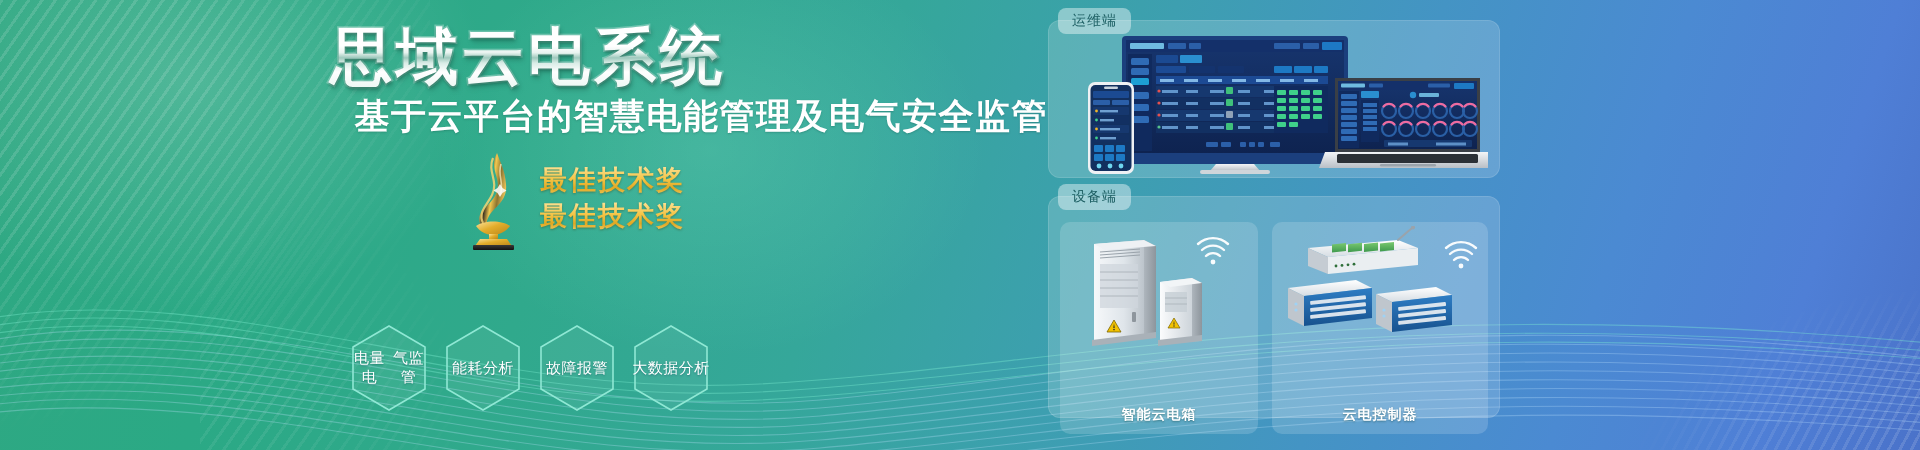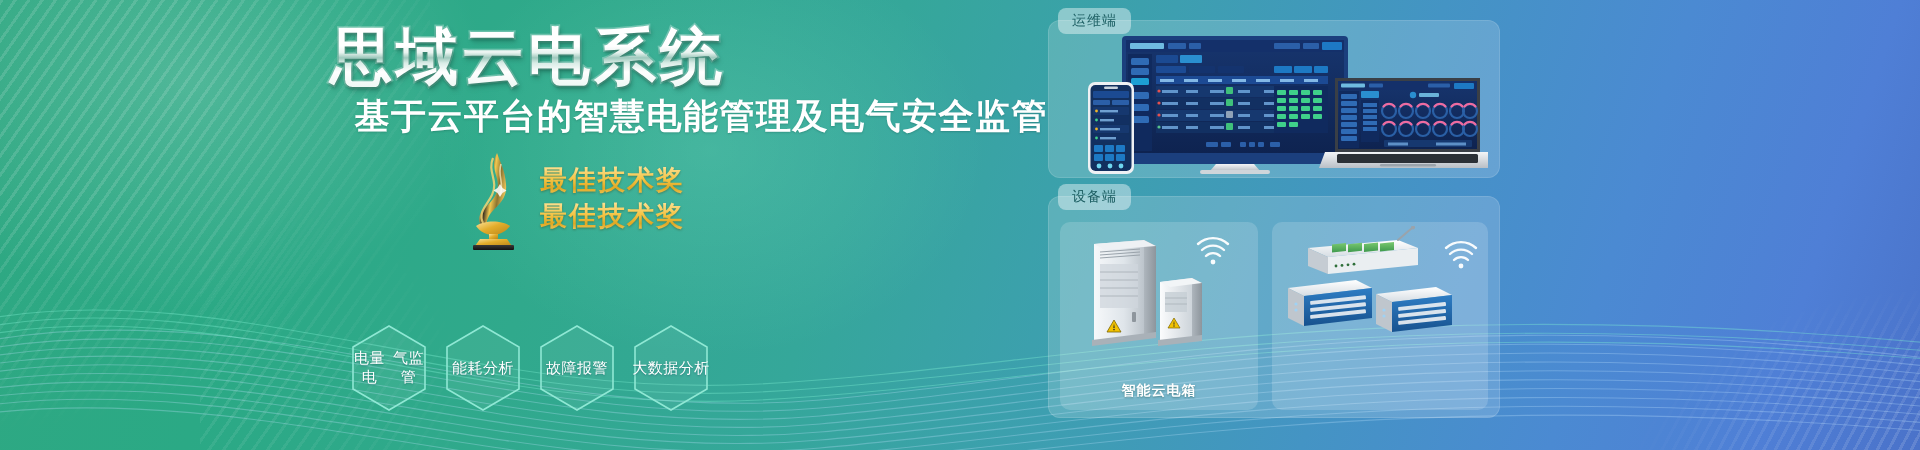--- a/index.html
+++ b/index.html
@@ -120,21 +120,21 @@
   .panel-top { top: 0; height: 158px; }
   .panel-bottom { top: 176px; height: 222px; }
   .panel-tag {
     position: absolute; left: 10px; top: -12px;
     background: rgba(255,255,255,0.42);
     color: #1d5f63; font-size: 14px; font-weight: normal;
     padding: 4px 14px; border-radius: 8px; letter-spacing: 1px;
     white-space: nowrap;
   }
   .subpanel {
-    position: absolute; top: 26px; height: 188px;
+    position: absolute; top: 26px; height: 212px;
     background: rgba(255,255,255,0.16); border-radius: 10px;
   }
   .sp-left { left: 12px; width: 198px; }
   .sp-right { left: 224px; width: 216px; }
   .sp-caption {
     position: absolute; left: 0; right: 0; bottom: 10px; text-align: center;
     color: #fff; font-size: 14px; font-weight: bold; letter-spacing: 1px;
     text-shadow: 0 1px 2px rgba(0,50,40,.4);
   }
 
@@ -656,16 +656,17 @@
             </g>
           </g>
 
           <g fill="none" stroke="#ffffff" stroke-width="2.4" stroke-linecap="round" opacity=".95">
             <path d="M182 34 a10 10 0 0 1 14 0"></path>
             <path d="M178 28 a16 16 0 0 1 22 0"></path>
             <path d="M174 22 a22 22 0 0 1 30 0"></path>
           </g>
           <circle cx="189" cy="40" r="2.4" fill="#ffffff" opacity=".95"></circle>
         </svg>
+        <div class="sp-caption">云电控制器</div>
       </div>
     </div>
   </div>
 </div>
 
 </body></html>

